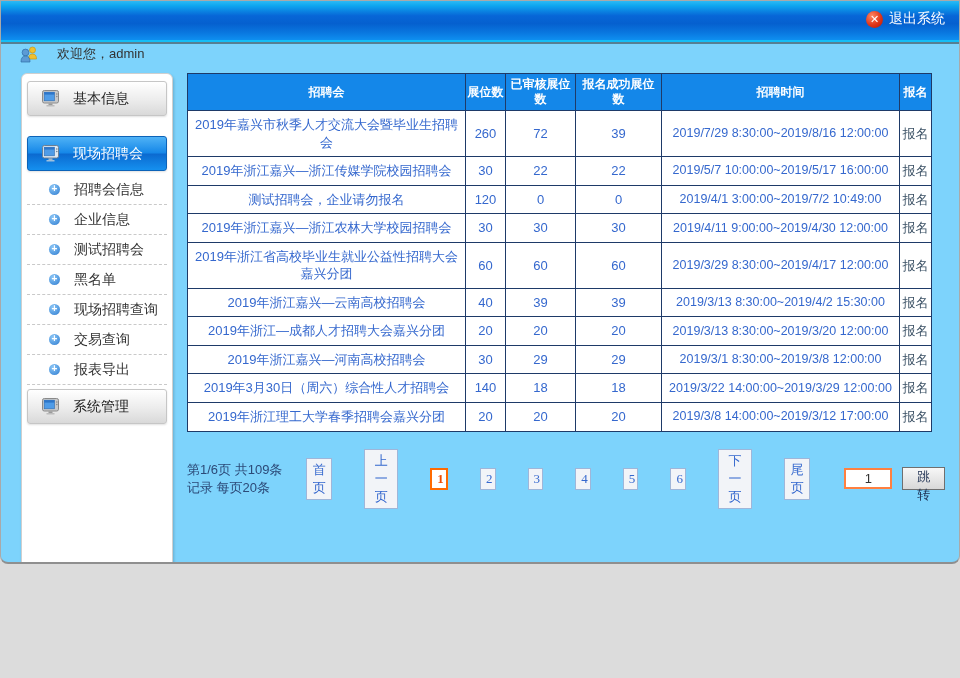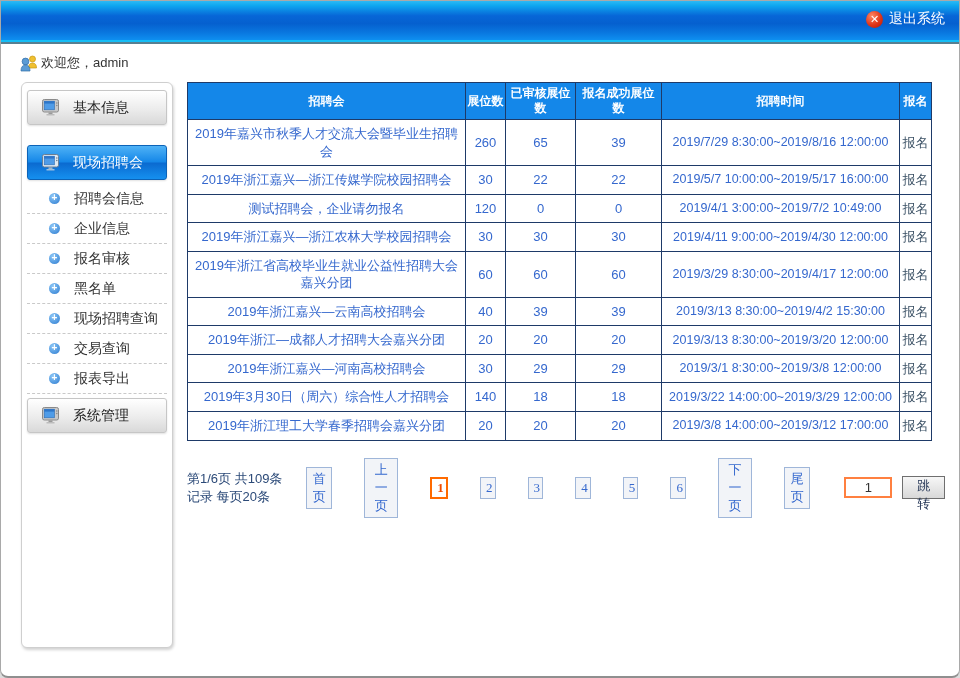--- a/index.html
+++ b/index.html
@@ -1,30 +1,30 @@
 <!DOCTYPE html>
 <html><head>
 <meta charset="utf-8">
 <style>
   * { margin:0; padding:0; box-sizing:border-box; }
   html,body { width:960px; height:678px; }
   body { font-family:"Liberation Sans","DejaVu Sans",sans-serif; background:#dcdcdc; }
-  .page { width:960px; height:678px; background:#ffffff; border:1px solid #a9a9a9; border-bottom:2px solid #8f8f8f; border-radius:0 0 8px 8px; overflow:hidden; }
+  .page { width:960px; height:564px; background:#7dd3fc; border:1px solid #a9a9a9; border-bottom:2px solid #8f8f8f; border-radius:0 0 8px 8px; overflow:hidden; }
 
   
   .topbar { position:relative; height:39px; background:linear-gradient(180deg,#2cb9f4 0%,#0ea6ef 12%,#0766d7 38%,#0560cf 58%,#0a78e0 82%,#0e8ff0 100%); }
   .topbar-glow { height:2px; background:#14bdf6; }
   .topbar-edge { height:2px; background:#567f92; }
   .logout { position:absolute; right:14px; top:9px; display:flex; align-items:center; gap:6px; cursor:pointer; }
   .logout-icon { width:17px; height:17px; border-radius:50%; background:radial-gradient(circle at 35% 30%, #ff8a66, #e03418 55%, #b21804); color:#fff; font-size:11px; font-weight:bold; line-height:17px; text-align:center; }
   .logout-icon::before { content:"✕"; }
   .logout-label { color:#ffffff; font-size:14px; }
 
   
-  .welcome { display:flex; align-items:center; gap:2px; margin:10px 0 10px 18px; }
+  .welcome { display:flex; align-items:center; gap:18px; margin:1px 0 10px 18px; }
   .welcome-text { color:#333; font-size:13px; }
 
   
   .layout { display:flex; padding:0 20px; gap:14px; }
 
   
   .sidebar { flex:0 0 152px; background:#fff; border:1px solid #cfcfcf; border-radius:6px; box-shadow:1px 2px 3px rgba(0,0,0,.18); padding:5px; height:566px; }
   .side-btn { display:flex; align-items:center; gap:12px; height:35px; margin:2px 0; padding-left:14px; border-radius:3px; border:1px solid #c6c6c6; background:linear-gradient(#ffffff,#ececec 55%,#d9d9d9); color:#222; font-size:14px; cursor:pointer; box-shadow:0 1px 2px rgba(0,0,0,.12); }
   .side-btn.active { border:1px solid #0c63b8; background:linear-gradient(#4fb2f6,#1587e8 48%,#0b6ad0 52%,#1590ef); color:#fff;margin-top:20px; }
   .submenu { padding:2px 0; }
@@ -116,21 +116,21 @@
         <div class="submenu-item">
           <span class="plus-icon"></span>
           <span>招聘会信息</span>
         </div>
         <div class="submenu-item">
           <span class="plus-icon"></span>
           <span>企业信息</span>
         </div>
         <div class="submenu-item">
           <span class="plus-icon"></span>
-          <span>报名审核</span>
+          <span>测试招聘会</span>
         </div>
         <div class="submenu-item">
           <span class="plus-icon"></span>
           <span>黑名单</span>
         </div>
         <div class="submenu-item">
           <span class="plus-icon"></span>
           <span>现场招聘查询</span>
         </div>
         <div class="submenu-item">
@@ -176,21 +176,21 @@
             <th>已审核展位数</th>
             <th>报名成功展位数</th>
             <th>招聘时间</th>
             <th>报名</th>
           </tr>
         </thead>
         <tbody>
           <tr>
             <td class="name">2019年嘉兴市秋季人才交流大会暨毕业生招聘会</td>
             <td>260</td>
-            <td>65</td>
+            <td>72</td>
             <td>39</td>
             <td class="time">2019/7/29 8:30:00~2019/8/16 12:00:00</td>
             <td class="apply">报名</td>
           </tr>
           <tr>
             <td class="name">2019年浙江嘉兴—浙江传媒学院校园招聘会</td>
             <td>30</td>
             <td>22</td>
             <td>22</td>
             <td class="time">2019/5/7 10:00:00~2019/5/17 16:00:00</td>

